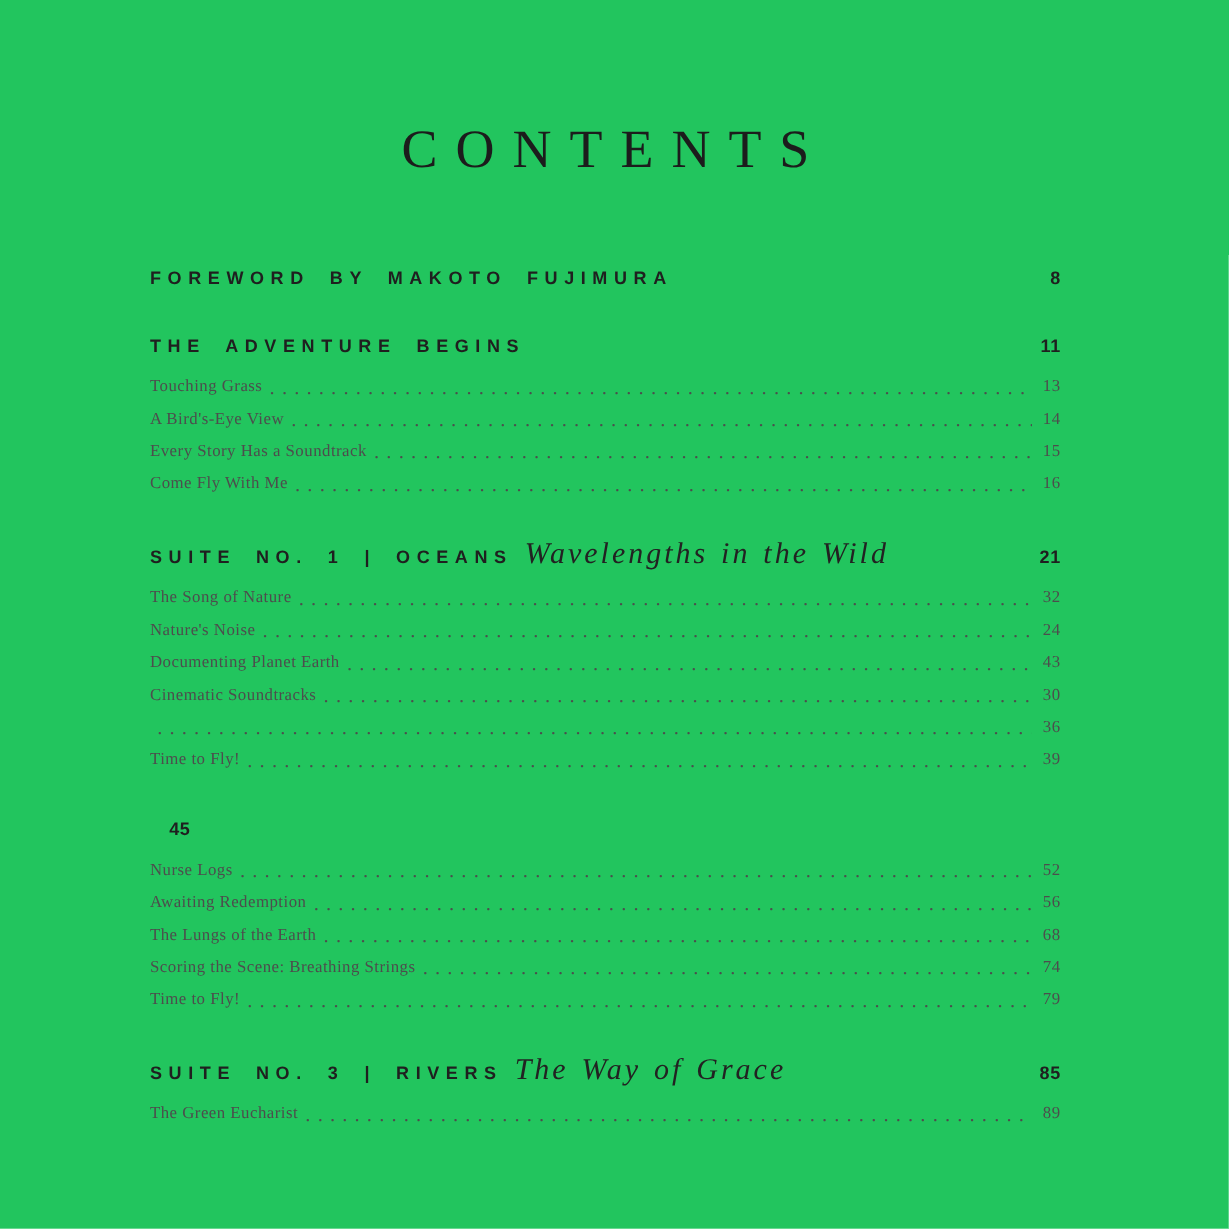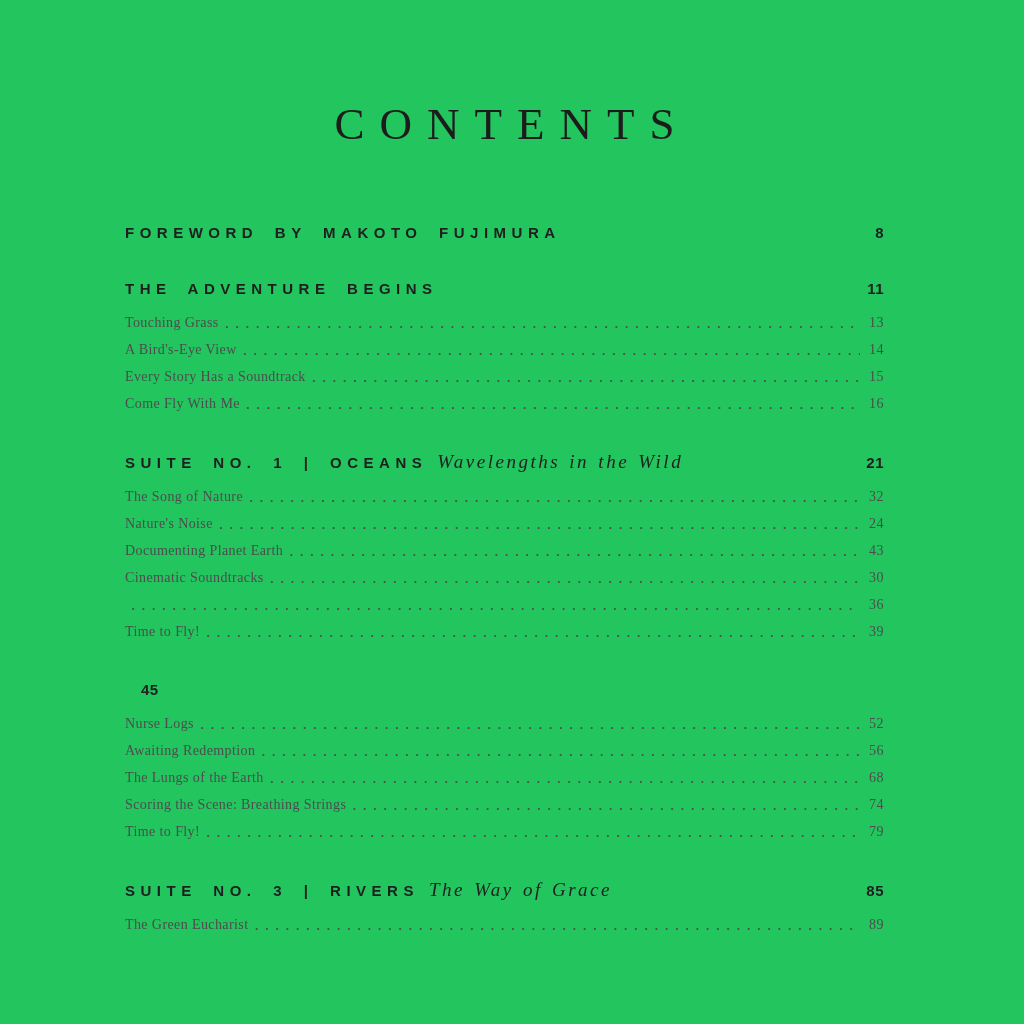--- a/index.html
+++ b/index.html
@@ -45,21 +45,21 @@
     color: #1f1f1f;
     line-height: 22px;
   }
 
   .heading-label { white-space: nowrap; overflow: hidden; }
 
   .heading-sub {
     font-family: "Liberation Serif", serif;
     font-style: italic;
     font-weight: 400;
-    font-size: 19px;
+    font-size: 25px;
     letter-spacing: 2.5px;
     word-spacing: 2px;
     color: #222222;
     margin-left: 10px;
     text-transform: none;
   }
 
   .heading-page {
     font-family: "Liberation Sans", sans-serif;
     font-weight: 700;

